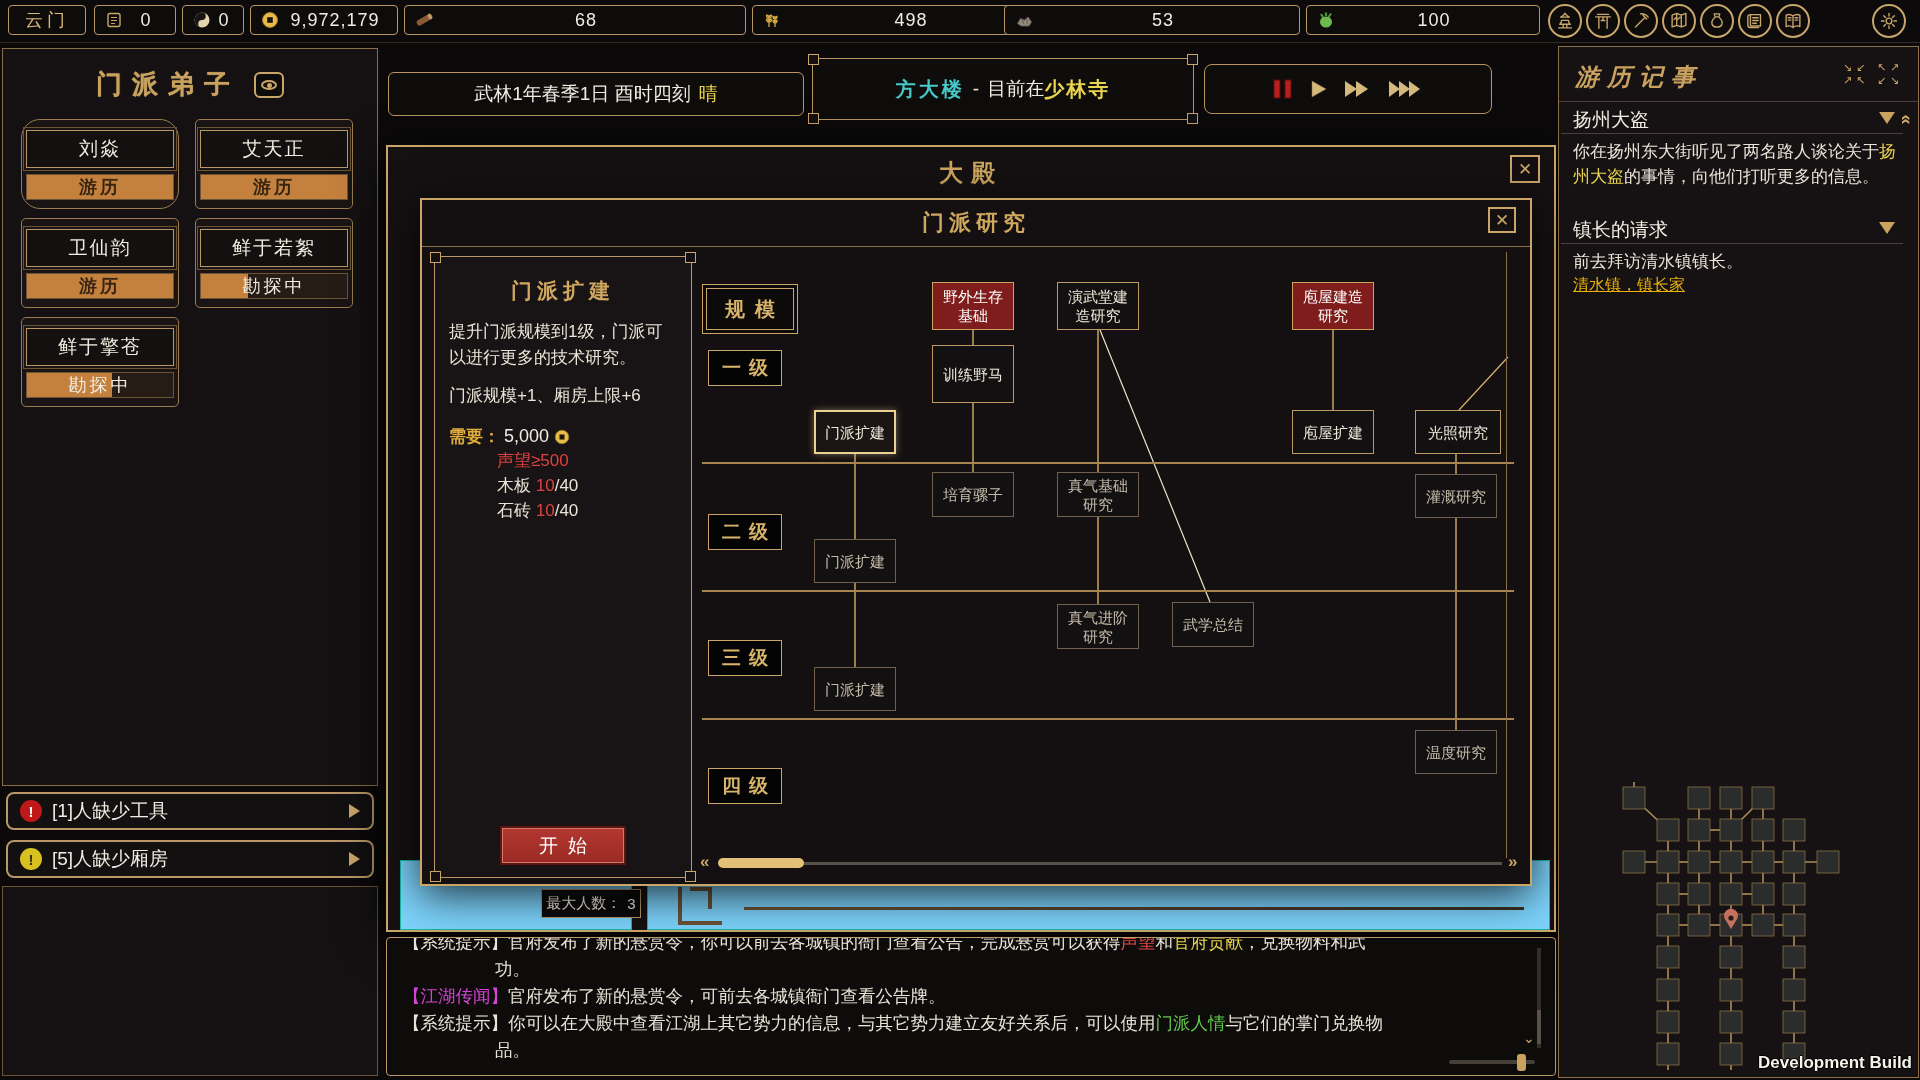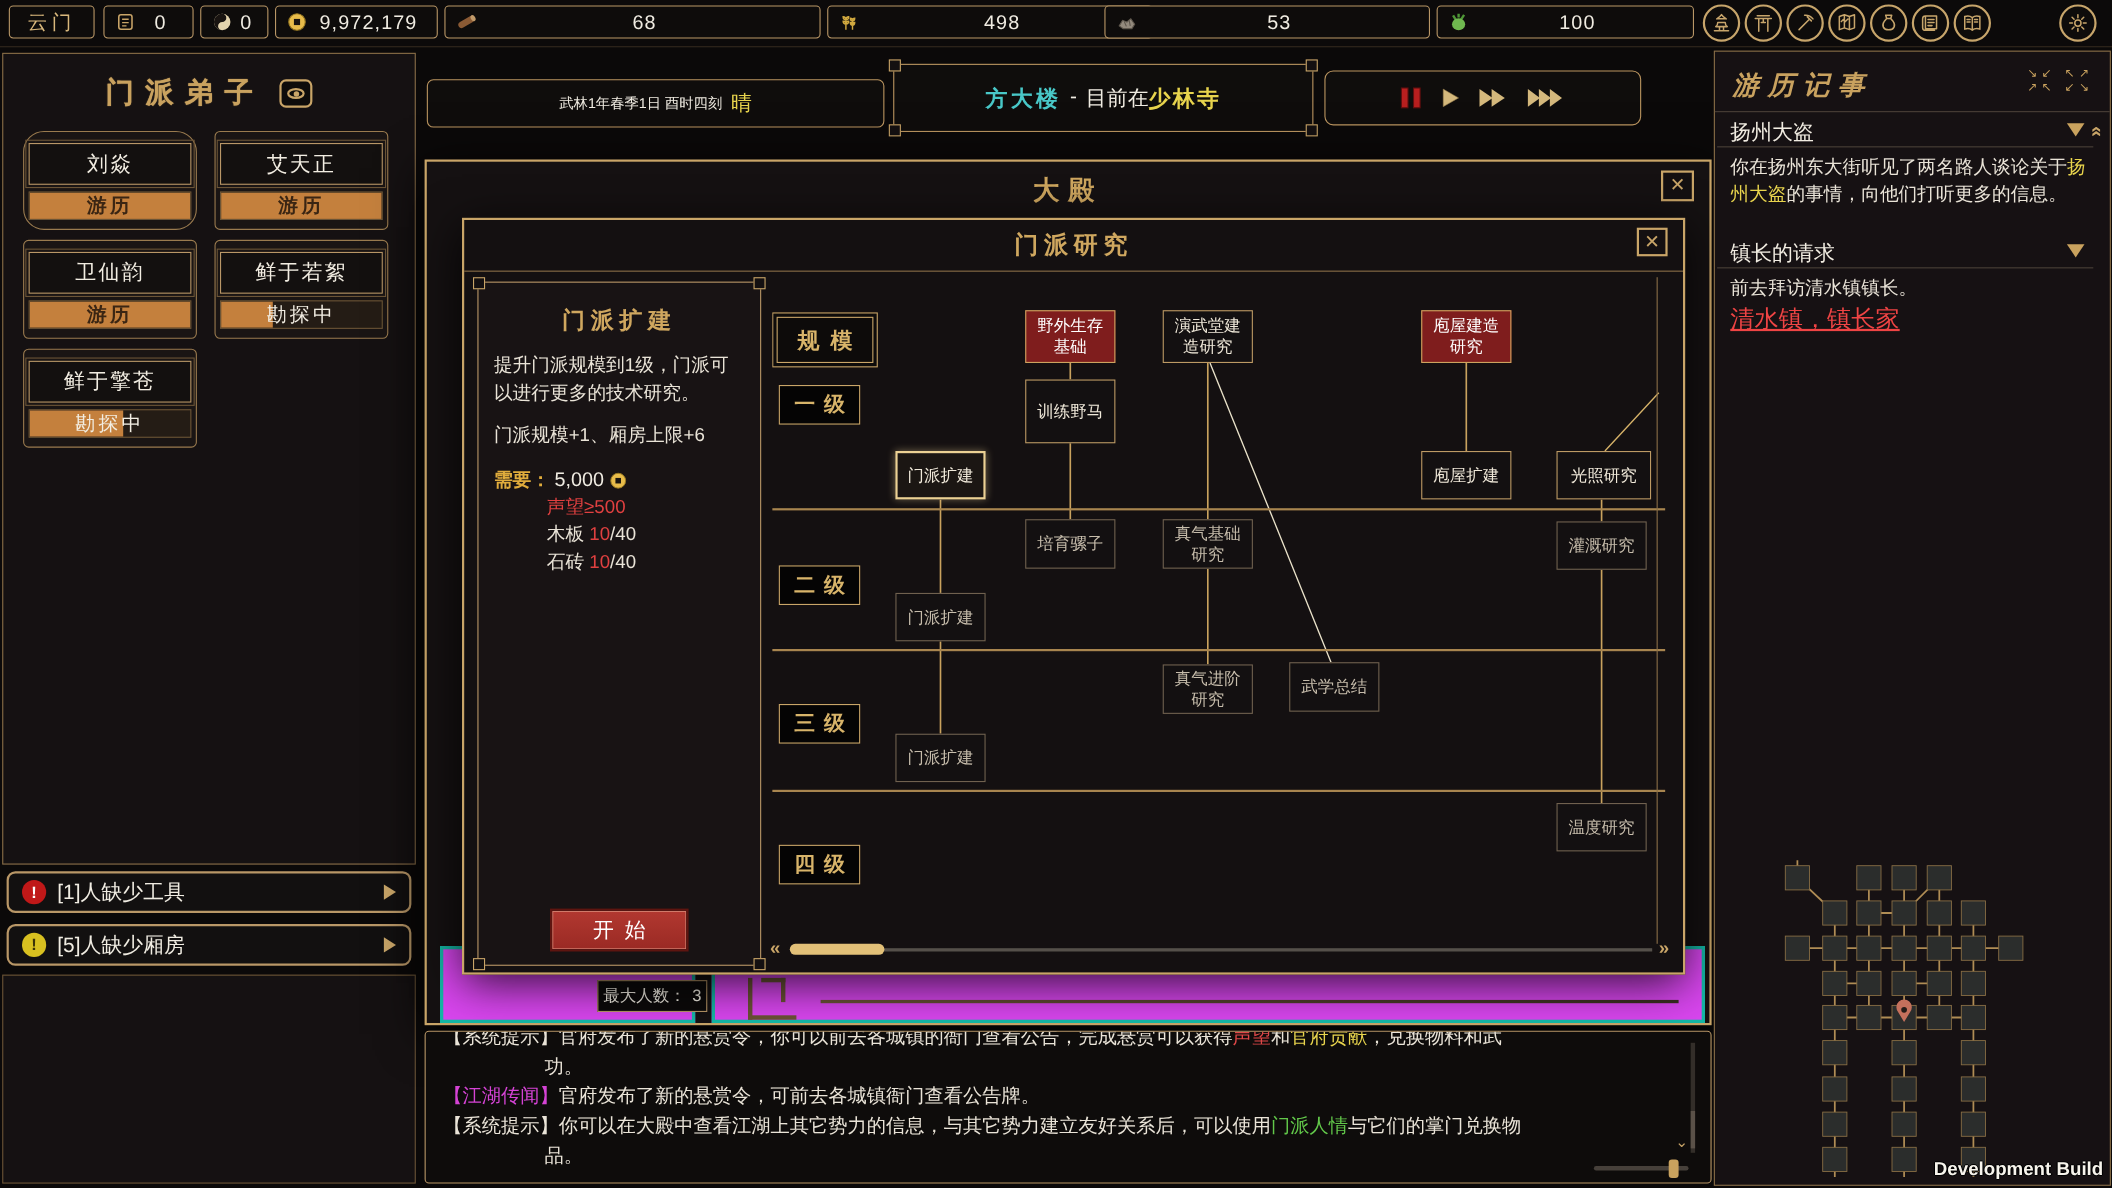--- a/index.html
+++ b/index.html
@@ -73,21 +73,21 @@
         font-size:15px;line-height:19px;box-sizing:border-box;background:#131011;color:#f0e9da;}
   .node.done{background:#7f1d1d;border:1.5px solid #cda35f;color:#fff;}
   .node.avail{border:1.5px solid #bd9a64;}
   .node.selected{border:2px solid #ecd194;background:#1b1613;box-shadow:0 0 7px rgba(236,209,148,.45);}
   .node.locked{border:1px solid #70614f;color:#c6bcab;}
   .hscroll-arrow{position:absolute;color:#c9a568;font-size:17px;font-weight:bold;}
   #hscroll-fill{position:absolute;height:10px;border-radius:5px;background:#e2c078;}
   #hscroll-track{position:absolute;height:3px;background:#55504a;}
   #tree-vline{position:absolute;width:1px;background:#8a6f48;}
   
-  .subpanel{position:absolute;border:3px solid #14b8a6;background:#d946ef;box-sizing:border-box;}
+  .subpanel{position:absolute;border:1px solid #14b8a6;background:#7dd3fc;box-sizing:border-box;}
   #maxp-box{position:absolute;border:1px solid #b99767;background:#0c0a0a;display:flex;align-items:center;justify-content:center;
             font-size:15px;color:#f0ece2;gap:6px;}
   #deco-meander{position:absolute;width:40px;height:34px;border-left:4px solid #6b5236;border-bottom:4px solid #6b5236;}
   #deco-meander::before{content:"";position:absolute;left:8px;top:0;width:18px;height:18px;border-right:4px solid #6b5236;border-top:4px solid #6b5236;}
   #deco-line{position:absolute;height:3px;background:linear-gradient(90deg,#6b5236,#3a2e22);}
   
   #msg-panel{position:absolute;border:1.5px solid #b99767;border-radius:4px;background:#0e0c0b;box-sizing:border-box;overflow:hidden;}
   #msg-text{position:absolute;left:16px;top:-9px;width:1110px;}
   #msg-text p{margin:0;font-size:17.5px;line-height:27px;color:#eae4d8;}
   #msg-text p.indent{padding-left:92px;}
@@ -97,21 +97,21 @@
   #msg-htrack{position:absolute;height:4px;background:#46403a;border-radius:2px;}
   #msg-hknob{position:absolute;width:9px;height:17px;background:#c9a25e;border-radius:3px;}
   
   #right-panel{position:absolute;background:#161113;border:1px solid #8a6f48;box-sizing:border-box;}
   #journal-title{position:absolute;font-size:24px;color:#c9a25f;letter-spacing:8px;font-weight:bold;font-style:italic;}
   .collapse-ico{position:absolute;width:26px;height:26px;display:grid;grid-template-columns:1fr 1fr;color:#c9a25e;font-size:11px;line-height:12px;text-align:center;}
   .jdivider{position:absolute;height:1px;background:#4a4038;}
   .entry-title{position:absolute;font-size:19px;color:#f2ede2;}
   .entry-caret{position:absolute;width:0;height:0;border-top:12px solid #c9a25e;border-left:8px solid transparent;border-right:8px solid transparent;}
   .entry-body{position:absolute;width:334px;font-size:17px;line-height:25px;color:#eae4d8;margin:0;}
-  #journal-link{position:absolute;font-size:22px;color:#ef4444;text-decoration:underline;font-family:Liberation Mono, monospace;}
+  #journal-link{position:absolute;font-size:16px;color:#eab308;text-decoration:underline;font-family:Liberation Mono, monospace;}
   #scroll-up-chevron{position:absolute;color:#c9a568;font-size:18px;font-weight:bold;transform:rotate(90deg);}
   #dev-build{position:absolute;right:6px;bottom:4px;font-size:17px;font-weight:bold;color:#f7f4ec;
              text-shadow:-1px 0 #000,1px 0 #000,0 -1px #000,0 1px #000;}
 </style>
 </head>
 <body>
 
 <div id="root">
 
   <header id="topbar">
@@ -288,21 +288,21 @@
       </div>
       <div class="warn" style="top: 840px;">
         <span class="warn-ico warn-yel">!</span>
         <span class="warn-label">[5]人缺少厢房</span>
         <span class="warn-arrow"></span>
       </div>
     </div>
   <div class="panel" style="left:2px;top:886px;width:376px;height:190px;border-color:#6b5436;"></div>
 
   <div class="round-box" style="left:388px;top:72px;width:416px;height:44px;gap:8px;">
-    <span class="txt-white" style="font-size:13px;">武林1年春季1日 酉时四刻</span>
+    <span class="txt-white" style="font-size:19px;">武林1年春季1日 酉时四刻</span>
     <span class="txt-yellow" style="font-size:19px;">晴</span>
   </div>
   <div class="round-box" id="char-box" style="left:812px;top:58px;width:382px;height:62px;gap:8px;">
     <span class="knob" style="left:-5px;top:-5px;"></span>
     <span class="knob" style="right:-5px;top:-5px;"></span>
     <span class="knob" style="left:-5px;bottom:-5px;"></span>
     <span class="knob" style="right:-5px;bottom:-5px;"></span>
     <span class="txt-cyan" style="font-size:20px;font-weight:bold;letter-spacing:3px;">方大楼</span>
     <span class="txt-white" style="font-size:19px;">-</span>
     <span class="txt-white" style="font-size:19px;">目前在</span>

